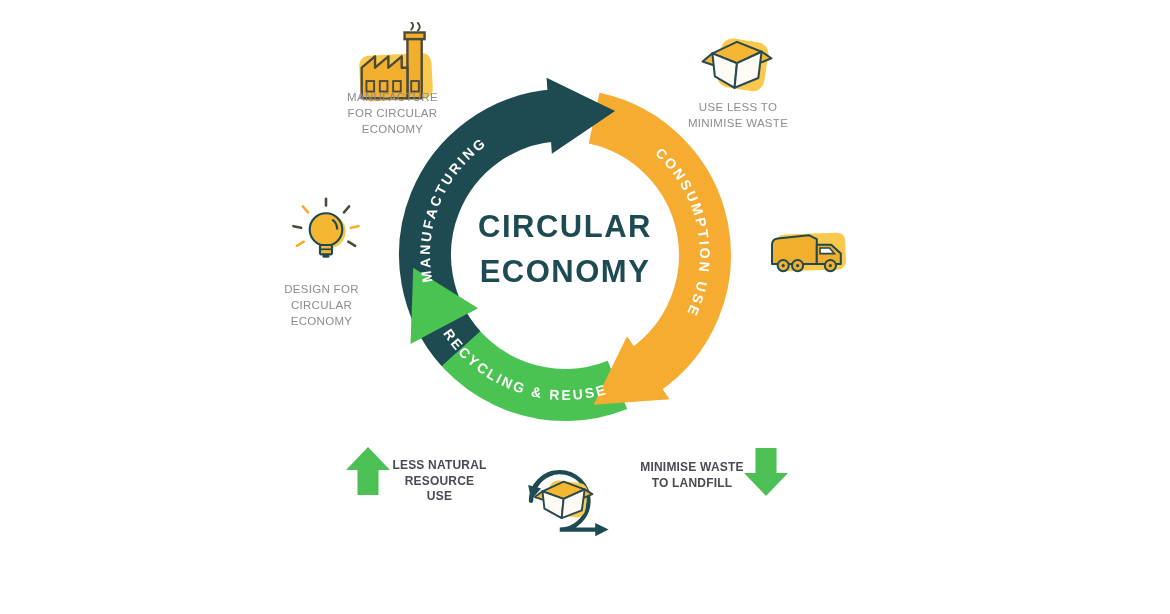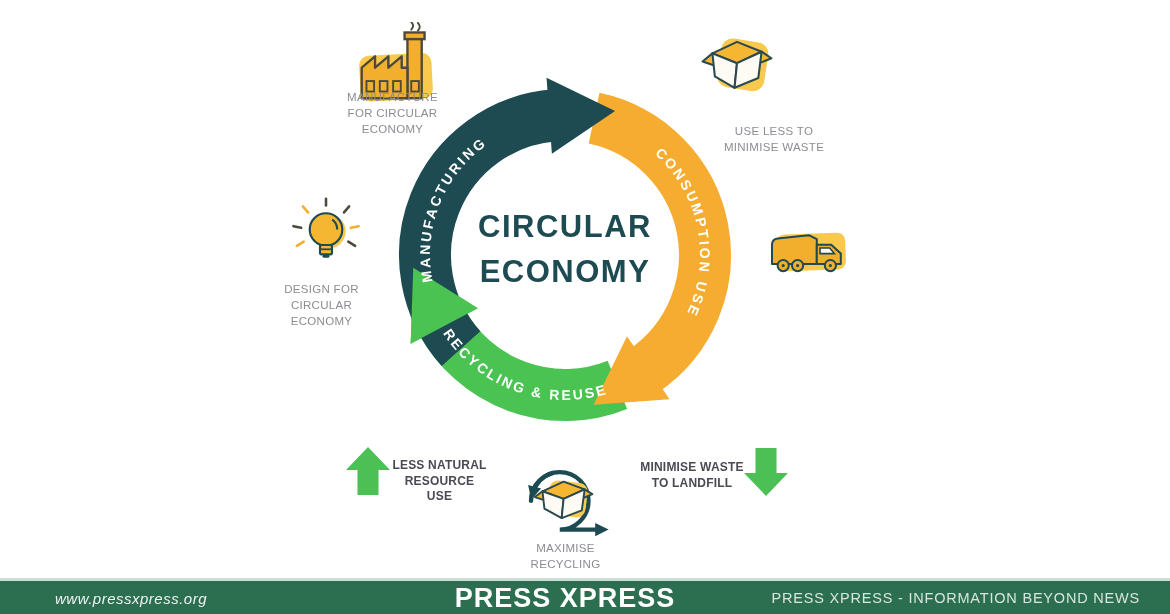--- a/index.html
+++ b/index.html
@@ -101,21 +101,21 @@
   <svg class="abs" style="left:696px;top:26px;" width="82" height="76" viewBox="0 0 100 90">
     <rect x="28" y="16" width="58" height="60" rx="14" fill="#F8C94D" transform="rotate(9 57 46)"></rect>
     <g stroke="#2A4A50" stroke-width="2.5" stroke-linejoin="round">
       <polygon points="50,18 80,30 50,44 20,32" fill="#F5B731"></polygon>
       <polygon points="20,32 8,42 26,48 36,39" fill="#F5B731"></polygon>
       <polygon points="80,30 92,38 72,46 62,39" fill="#F5B731"></polygon>
       <polygon points="20,32 50,44 47,74 23,60" fill="#FDFBF4"></polygon>
       <polygon points="50,44 80,30 76,62 47,74" fill="#FDFBF4"></polygon>
     </g>
   </svg>
-  <div class="abs node-label" style="left:704px;top:100px;width:140px;margin-top:24px;">USE LESS TO
+  <div class="abs node-label" style="left:668px;top:100px;width:140px;">USE LESS TO
 MINIMISE WASTE</div>
 
   <svg class="abs" style="left:764px;top:220px;" width="88" height="64" viewBox="0 0 110 66">
     <rect x="16" y="10" width="86" height="46" rx="10" fill="#F8C94D" transform="rotate(-2 59 33)"></rect>
     <path d="M10 48 L10 24 Q10 17 17 16 L56 12 L66 17 L66 48 Z" fill="#F2AF2E" stroke="#1E4A52" stroke-width="2.5" stroke-linejoin="round"></path>
     <path d="M66 24 L84 24 L96 35 L96 48 L66 48 Z" fill="#F2AF2E" stroke="#1E4A52" stroke-width="2.5" stroke-linejoin="round"></path>
     <path d="M70 28 L82 28 L88 35 L70 35 Z" fill="#FDFBF4" stroke="#1E4A52" stroke-width="2"></path>
     <circle cx="24" cy="50" r="7" fill="#F2AF2E" stroke="#1E4A52" stroke-width="2.5"></circle>
     <circle cx="42" cy="50" r="7" fill="#F2AF2E" stroke="#1E4A52" stroke-width="2.5"></circle>
     <circle cx="83" cy="50" r="7" fill="#F2AF2E" stroke="#1E4A52" stroke-width="2.5"></circle>
@@ -155,34 +155,27 @@
     <path d="M 46 17 A 30 30 0 0 0 26 38" fill="none" stroke="#1E4A52" stroke-width="4.5" stroke-linecap="round" marker-end="url(#rc-arrow)"></path>
     <rect x="42" y="26" width="40" height="36" rx="9" fill="#F8C94D" transform="rotate(7 62 44)"></rect>
     <g stroke="#2A4A50" stroke-width="2" stroke-linejoin="round">
       <polygon points="58,26 80,34 58,44 36,36" fill="#F5B731"></polygon>
       <polygon points="36,36 28,42 40,46 47,40" fill="#F5B731"></polygon>
       <polygon points="80,34 88,39 74,45 68,40" fill="#F5B731"></polygon>
       <polygon points="36,36 58,44 56,64 38,54" fill="#FDFBF4"></polygon>
       <polygon points="58,44 80,34 77,56 56,64" fill="#FDFBF4"></polygon>
     </g>
   </svg>
-  <div class="abs node-label" style="left:508px;top:541px;width:115px;">MAXIMISE
-RECYCLING</div>
 
   <svg class="abs" style="left:346px;top:447px;" width="44" height="48" viewBox="0 0 46 50">
     <polygon points="23,0 46,24 34,24 34,50 12,50 12,24 0,24" fill="#4CBF55"></polygon>
   </svg>
   <div class="abs node-label bold" style="left:392px;top:458px;width:95px;">LESS NATURAL
 RESOURCE USE</div>
 
   <div class="abs node-label bold" style="left:636px;top:460px;width:112px;">MINIMISE WASTE
 TO LANDFILL</div>
   <svg class="abs" style="left:744px;top:447px;" width="44" height="50" viewBox="0 0 46 50">
     <polygon points="23,50 0,26 12,26 12,0 34,0 34,26 46,26" fill="#4CBF55"></polygon>
   </svg>
 
-  <div class="abs" id="footer">
-    <div id="footer-site">www.pressxpress.org</div>
-    <div id="footer-brand">PRESS XPRESS</div>
-    <div id="footer-tagline">PRESS XPRESS - INFORMATION BEYOND NEWS</div>
-  </div>
 
 </div>
 
 </body></html>

